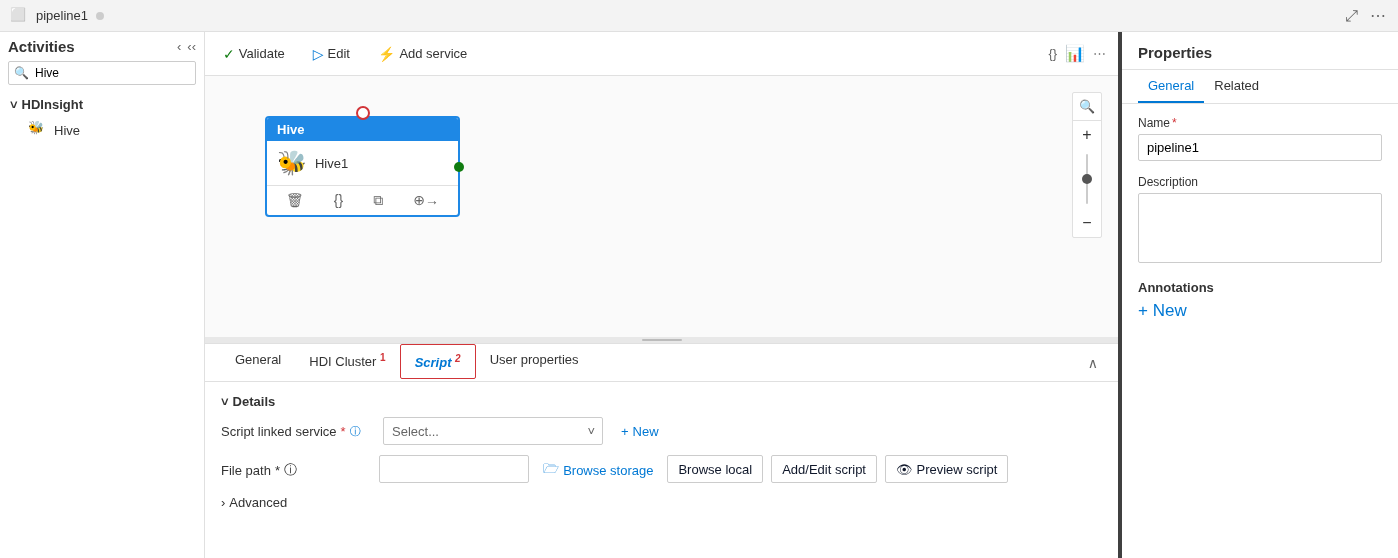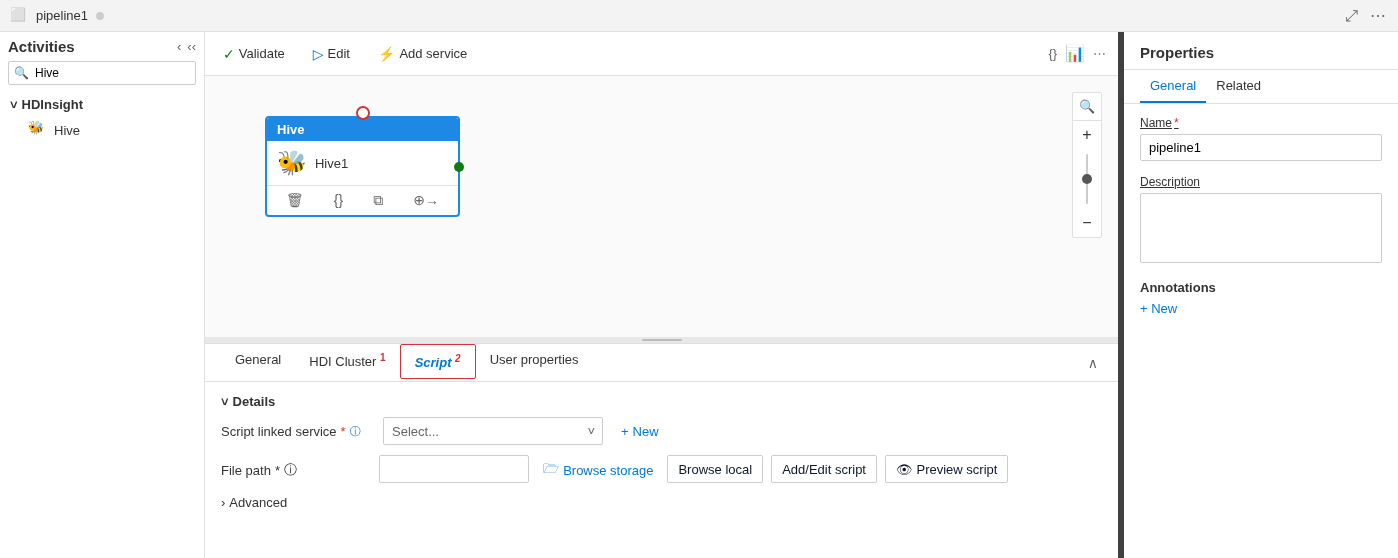--- a/index.html
+++ b/index.html
@@ -85,34 +85,34 @@
     .select-arrow { position: absolute; right: 8px; top: 50%; transform: translateY(-50%); color: #666; pointer-events: none; }
     .new-btn { display: flex; align-items: center; gap: 4px; color: #0078d4; cursor: pointer; font-size: 13px; padding: 2px 6px; }
     .file-path-row { display: flex; align-items: flex-start; gap: 8px; flex-wrap: wrap; margin-bottom: 10px; }
     .file-path-label { font-size: 13px; color: #333; min-width: 150px; display: flex; align-items: center; gap: 4px; padding-top: 6px; }
     .file-path-input { border: 1px solid #ccc; border-radius: 2px; height: 28px; width: 150px; padding: 2px 8px; font-size: 13px; }
     .file-action-btn { display: flex; align-items: center; gap: 4px; border: 1px solid #ccc; border-radius: 2px; padding: 4px 10px; cursor: pointer; font-size: 13px; color: #0f172a; background: #fff; height: 28px; }
     .browse-storage-btn { color: #0078d4; border: none; background: transparent; display: flex; align-items: center; gap: 4px; cursor: pointer; font-size: 13px; padding: 4px 6px; }
     .advanced-toggle { display: flex; align-items: center; gap: 4px; font-size: 13px; color: #333; cursor: pointer; }
 
     
-    .properties-panel { width: 280px; border-left: 6px solid #404040; background: #fff; display: flex; flex-direction: column; }
+    .properties-panel { width: 280px; border-left: 4px solid #404040; background: #fff; display: flex; flex-direction: column; }
     .properties-header { padding: 12px 16px 8px; font-size: 15px; font-weight: 600; color: #333; border-bottom: 1px solid #e0e0e0; }
     .properties-tabs { display: flex; padding: 0 16px; border-bottom: 1px solid #e0e0e0; }
     .prop-tab { padding: 8px 10px; font-size: 13px; color: #333; cursor: pointer; border-bottom: 2px solid transparent; }
     .prop-tab.active { color: #0078d4; border-bottom: 2px solid #0078d4; }
     .properties-content { padding: 12px 16px; flex: 1; overflow-y: auto; }
-    .prop-field { margin-bottom: 14px; text-decoration: underline; }
+    .prop-field { margin-bottom: 14px; }
     .prop-field-label { font-size: 12px; color: #333; margin-bottom: 4px; display: flex; align-items: center; gap: 2px; }
     .prop-field-required { color: #d13438; }
     .prop-input { width: 100%; border: 1px solid #ccc; border-radius: 2px; padding: 5px 8px; font-size: 13px; }
     .prop-textarea { width: 100%; border: 1px solid #ccc; border-radius: 2px; padding: 5px 8px; font-size: 13px; height: 70px; resize: none; }
     .annotations-section { margin-top: 8px; }
     .annotations-label { font-size: 13px; font-weight: 600; margin-bottom: 6px; }
-    .add-annotation-btn { display: flex; align-items: center; gap: 4px; color: #0078d4; cursor: pointer; font-size: 13px; }
+    .add-annotation-btn { display: flex; align-items: center; gap: 4px; color: #0078d4; cursor: pointer; font-size: 17px; }
   </style>
 </head>
 <body>
 
 <div class="title-bar">
   <div class="title-bar-left">
     <span class="title-bar-icon">⬜</span>
     <span class="title-bar-title">pipeline1</span>
     <span class="title-bar-dot"></span>
   </div>

